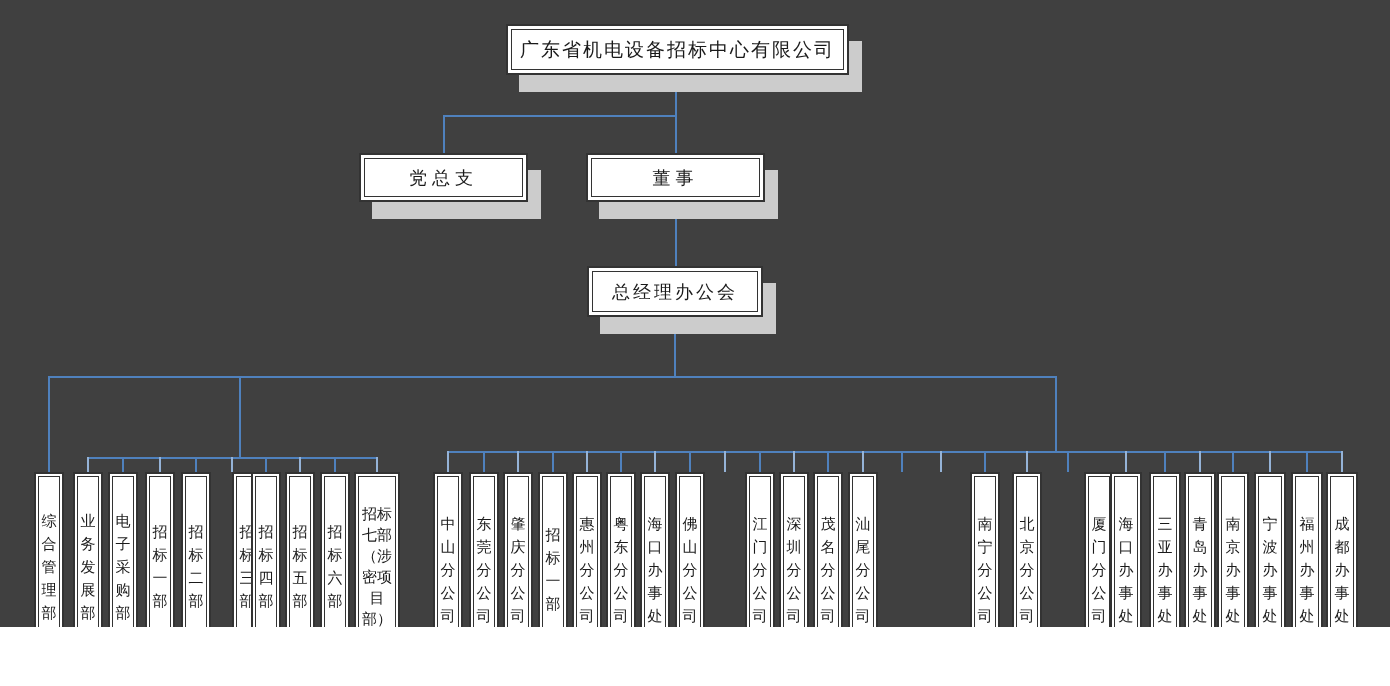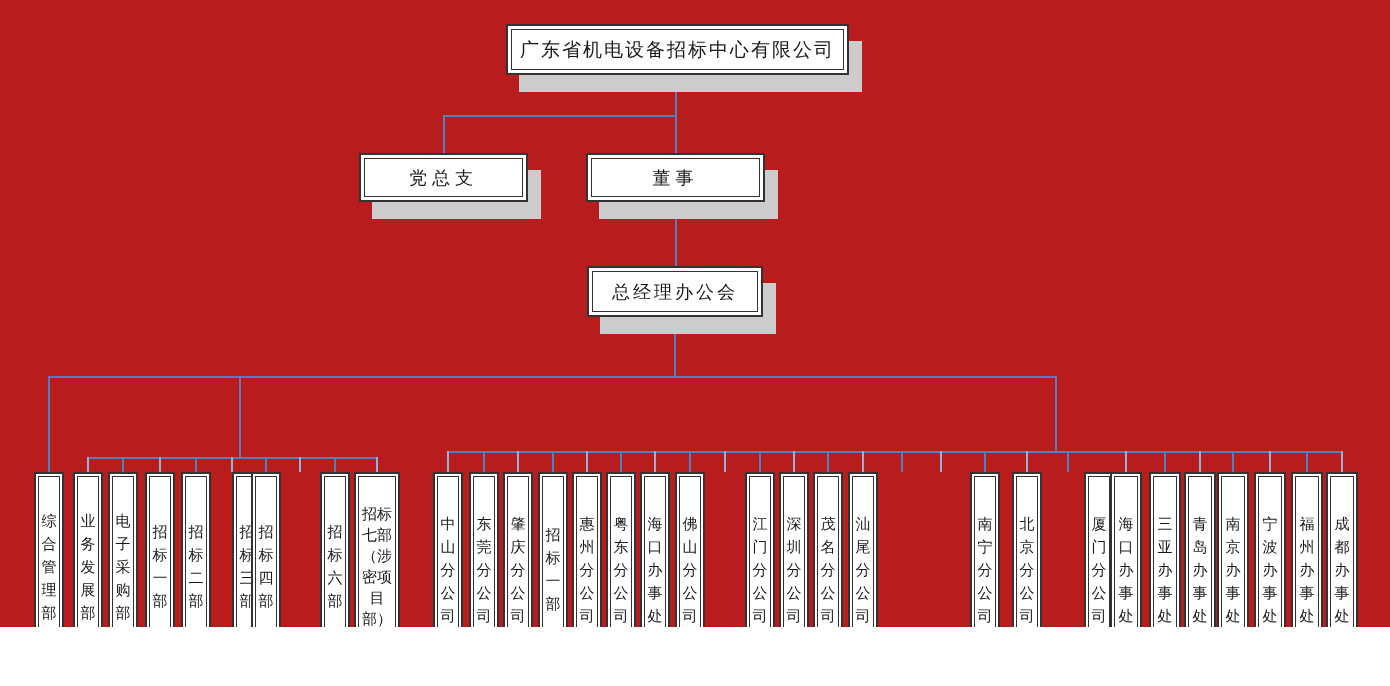--- a/index.html
+++ b/index.html
@@ -1,16 +1,16 @@
 <!DOCTYPE html>
 <html><head>
 <meta charset="utf-8">
 <style>
   html,body{margin:0;padding:0;background:#fff;}
-  .stage{position:relative;width:1390px;height:627px;background:#b91c1c;overflow:hidden;
+  .stage{position:relative;width:1390px;height:627px;background:#404040;overflow:hidden;
          font-family:"Liberation Serif","DejaVu Serif",serif;color:#1a1a1a;}
   
   .ln{position:absolute;background:#4f81bd;}
   .ln.v{width:2px;}
   .ln.h{height:2px;}
   .ln.lt{background:#95b3d7;}
   
   .node{position:absolute;background:#ffffff;border:2px solid #333333;box-sizing:border-box;}
   .node .inner{position:absolute;inset:3px;border:1px solid #333333;display:flex;
                align-items:center;justify-content:center;white-space:nowrap;}
@@ -128,20 +128,25 @@
   <div class="vnode g1" style="left:232px">
       <div class="inner">
         <span class="vt">招标三部</span>
       </div>
     </div>
   <div class="vnode g1" style="left:251px">
       <div class="inner">
         <span class="vt">招标四部</span>
       </div>
     </div>
+  <div class="vnode g1" style="left:285px">
+      <div class="inner">
+        <span class="vt">招标五部</span>
+      </div>
+    </div>
   <div class="vnode g1" style="left:320px">
       <div class="inner">
         <span class="vt">招标六部</span>
       </div>
     </div>
   <div class="vnode g1w" style="left:354px">
       <div class="inner">
         <span class="vtw">招标七部（涉密项目部）</span>
       </div>
     </div>

